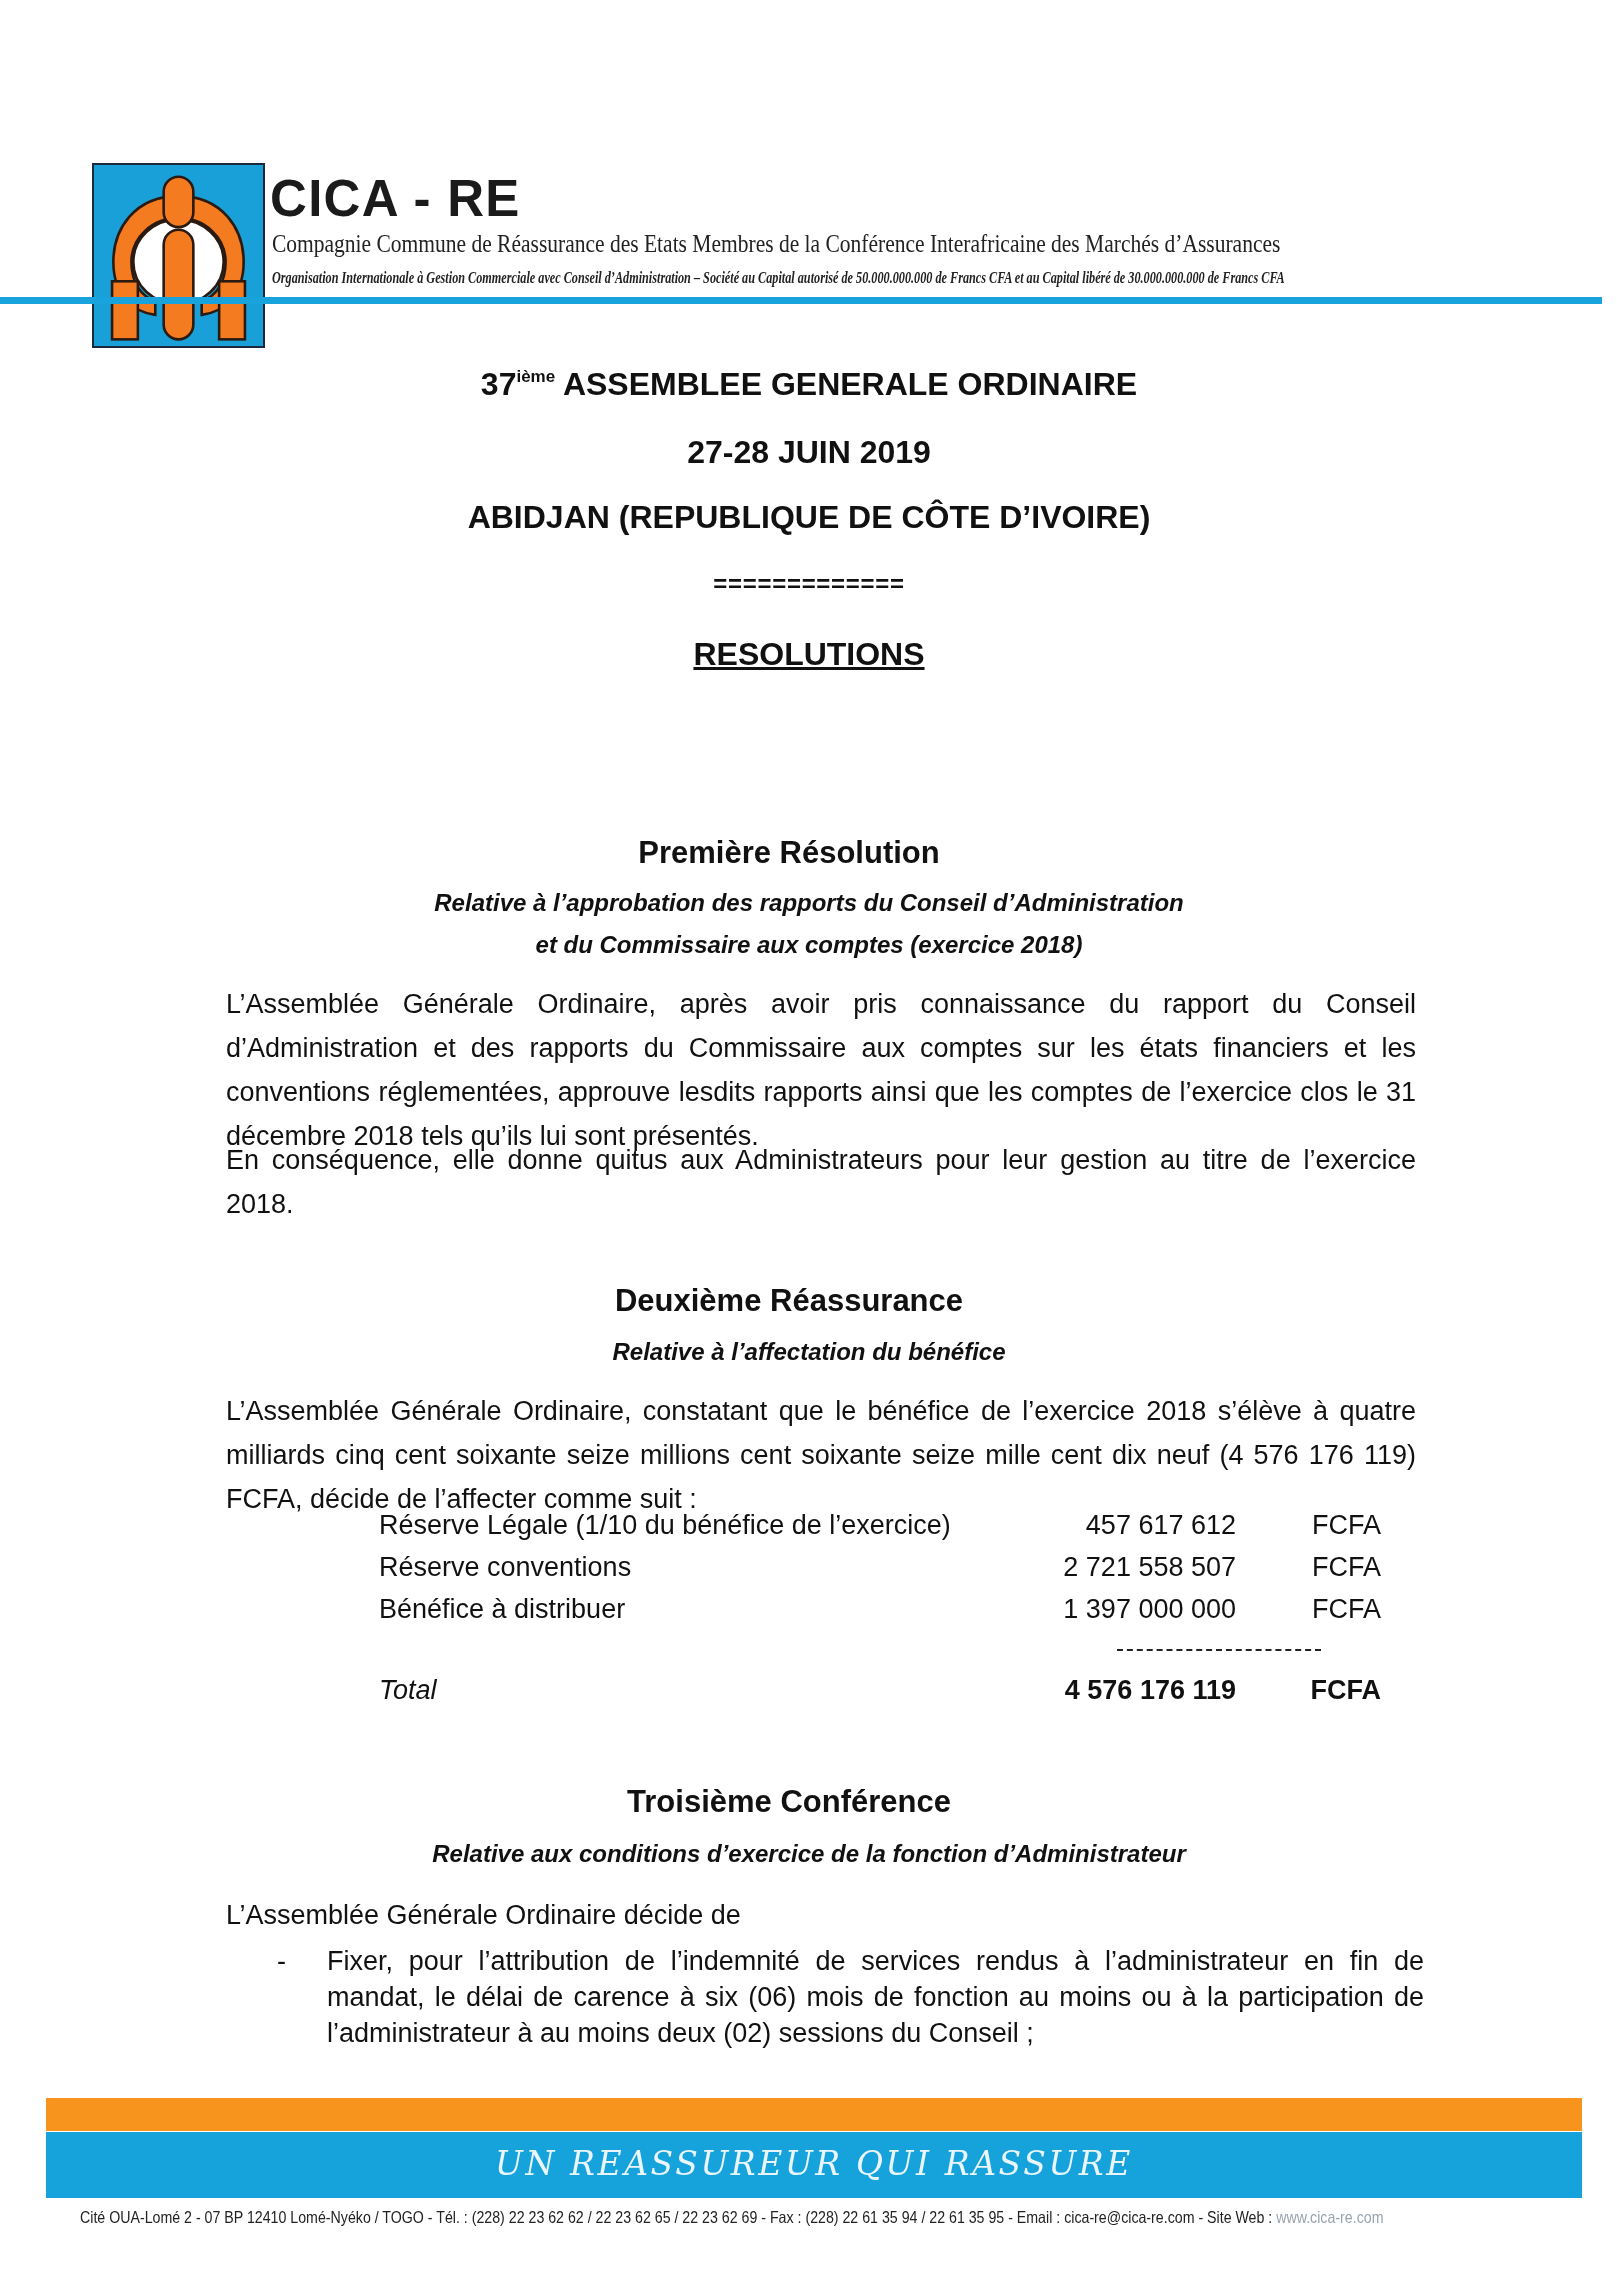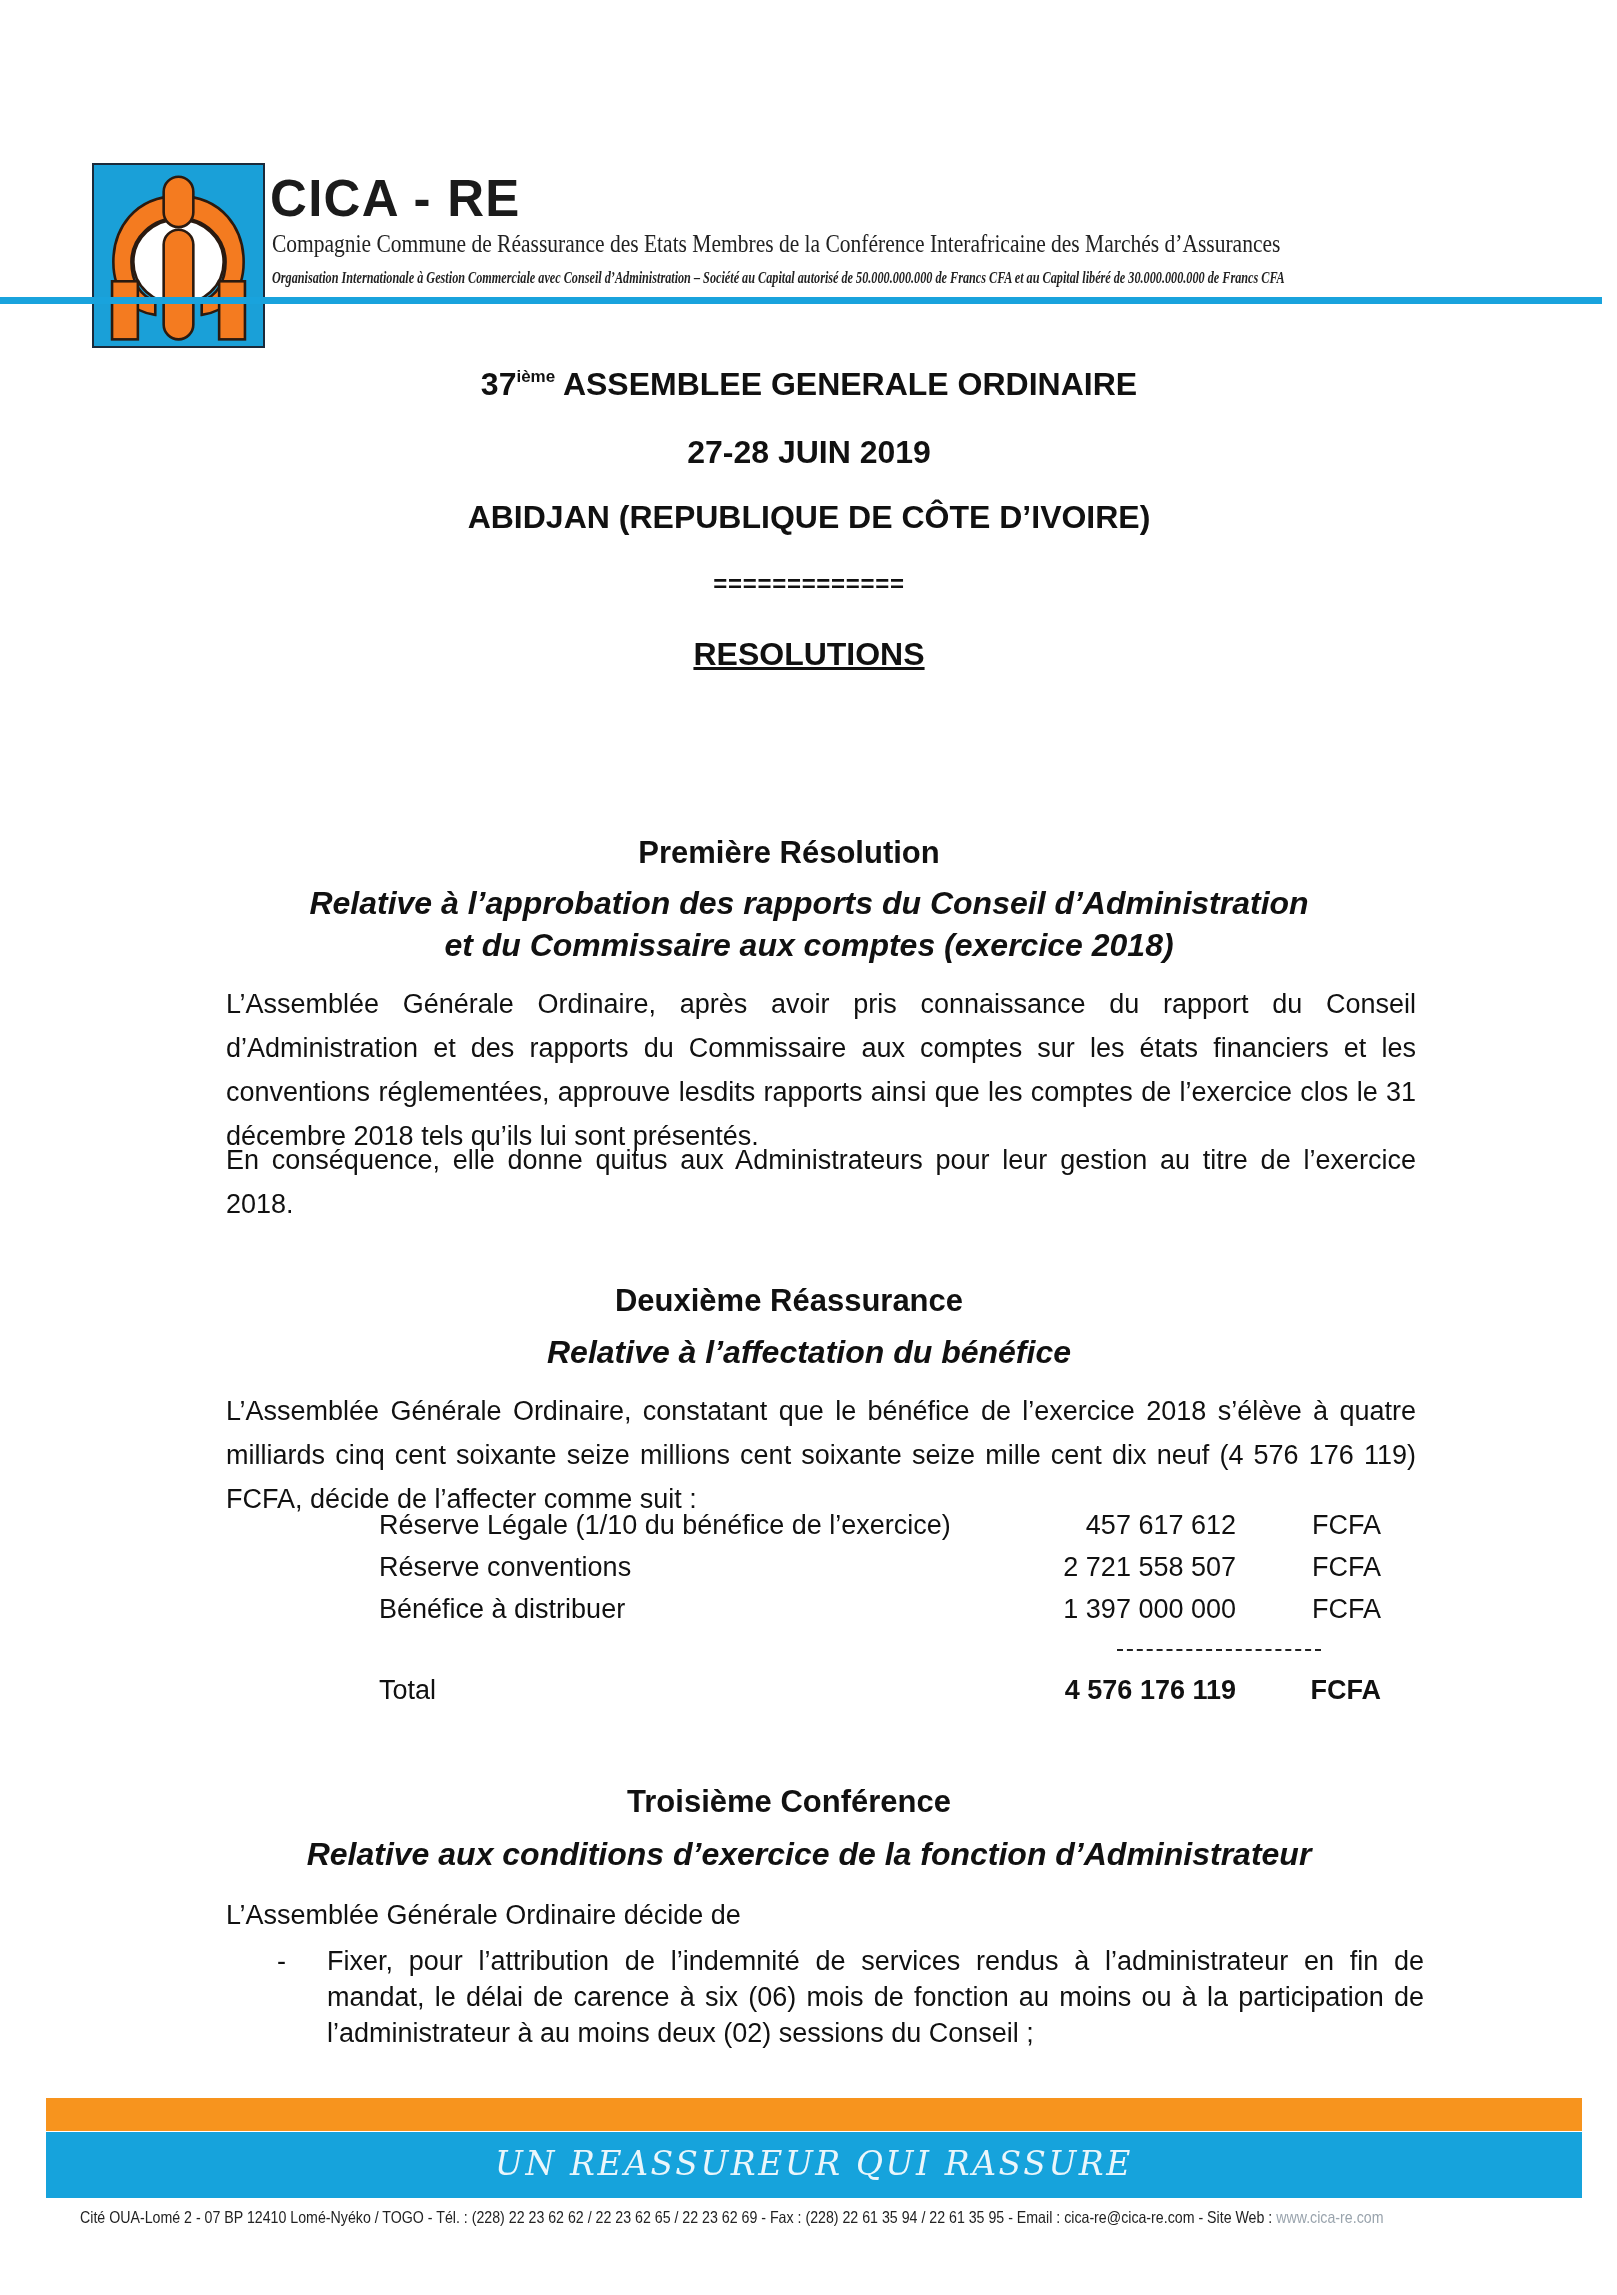--- a/index.html
+++ b/index.html
@@ -17,39 +17,39 @@
   .centered { position: absolute; left: 0; width: 1618px; text-align: center; font-weight: 700; line-height: 1; }
   .t-assembly { top: 368px; font-size: 32px; }
   .t-assembly sup { font-size: 17px; vertical-align: 13px; }
   .t-date { top: 436px; font-size: 32px; }
   .t-place { top: 501px; font-size: 32px; }
   .t-sep { top: 572px; font-size: 24px; letter-spacing: 0.7px; }
   .t-resolutions { top: 638px; font-size: 32px; text-decoration: underline; }
 
   
   .res-title { position: absolute; left: 0; width: 1578px; text-align: center; font-weight: 700; font-size: 31px; line-height: 1; }
-  .res-sub { position: absolute; left: 0; width: 1618px; text-align: center; font-weight: 700; font-style: italic; font-size: 32px; line-height: 42px; }
+  .res-sub { position: absolute; left: 0; width: 1618px; text-align: center; font-weight: 700; font-style: italic; font-size: 24px; line-height: 42px; }
   .para { position: absolute; left: 226px; width: 1190px; font-size: 27px; line-height: 44px; text-align: justify; }
 
   .r1-title { top: 837px; }
   .r1-sub { top: 882px; }
   .r1-p1 { top: 982px; }
   .r1-p2 { top: 1138px; }
 
   .r2-title { top: 1285px; }
   .r2-sub { top: 1331px; }
   .r2-p1 { top: 1389px; }
 
   .alloc { position: absolute; left: 379px; width: 1002px; font-size: 27px; }
   .alloc-row { position: absolute; left: 0; width: 100%; height: 36px; line-height: 36px; }
   .alloc-label { position: absolute; left: 0; white-space: nowrap; }
   .alloc-amount { position: absolute; right: 145px; white-space: nowrap; text-align: right; }
   .alloc-cur { position: absolute; right: 0; white-space: nowrap; }
   .alloc-row.total { font-weight: 700; }
-  .alloc-row.total .alloc-label { font-weight: 400; }
+  .alloc-row.total .alloc-label { font-weight: 400; font-style: italic; }
   .alloc-dash { position: absolute; left: 738px; top: 0; width: 204px; border-top: 2.6px dashed #222; }
 
   .r3-title { top: 1786px; }
   .r3-sub { top: 1833px; }
   .r3-p1 { top: 1893px; }
   .bullet-list { position: absolute; left: 231px; width: 1193px; top: 1943px; font-size: 27px; line-height: 36px; }
   .bullet-item { position: relative; padding-left: 96px; text-align: justify; }
   .bullet-mark { position: absolute; left: 46px; top: 0; }
 
   

